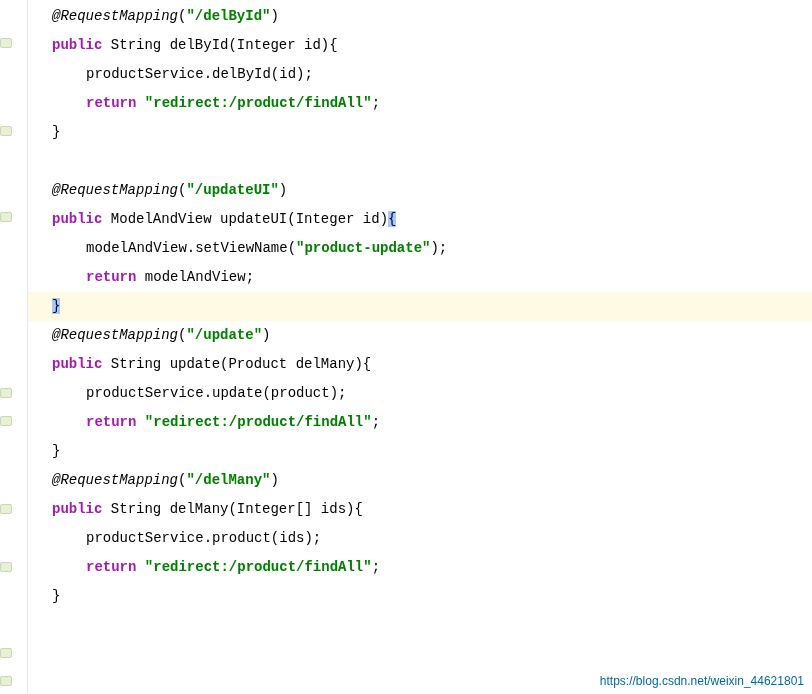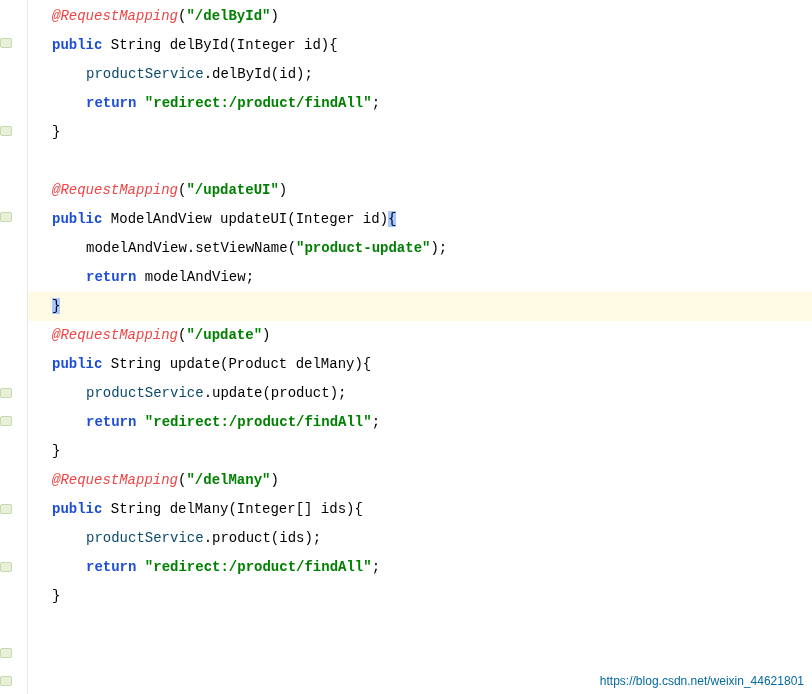--- a/index.html
+++ b/index.html
@@ -36,24 +36,24 @@
     height: 29px;
     line-height: 29px;
     white-space: pre;
     position: relative;
     padding-left: 4px;
   }
   .ind1 { padding-left: 24px; }
   .ind2 { padding-left: 58px; }
   .hl-line { background: #fffae3; }
   .sel { background: #a6c8ff; }
-  .kw { color: #1d4ed8; font-weight: bold; }
-  .ann { color: #ef4444; }
+  .kw { color: #a21caf; font-weight: bold; }
+  .ann { color: #000000; }
   .str { color: #008000; font-weight: bold; }
-  .call { color: #0c4a6e; }
+  .call { color: #000000; }
   .fn { font-style: italic; }
   .plain { color: #000000; }
   .gray-inline {
     color: #a0a0a0;
     background: #f4f4f4;
     border-radius: 3px;
     padding: 0 2px;
     font-style: normal;
   }
   .watermark {

